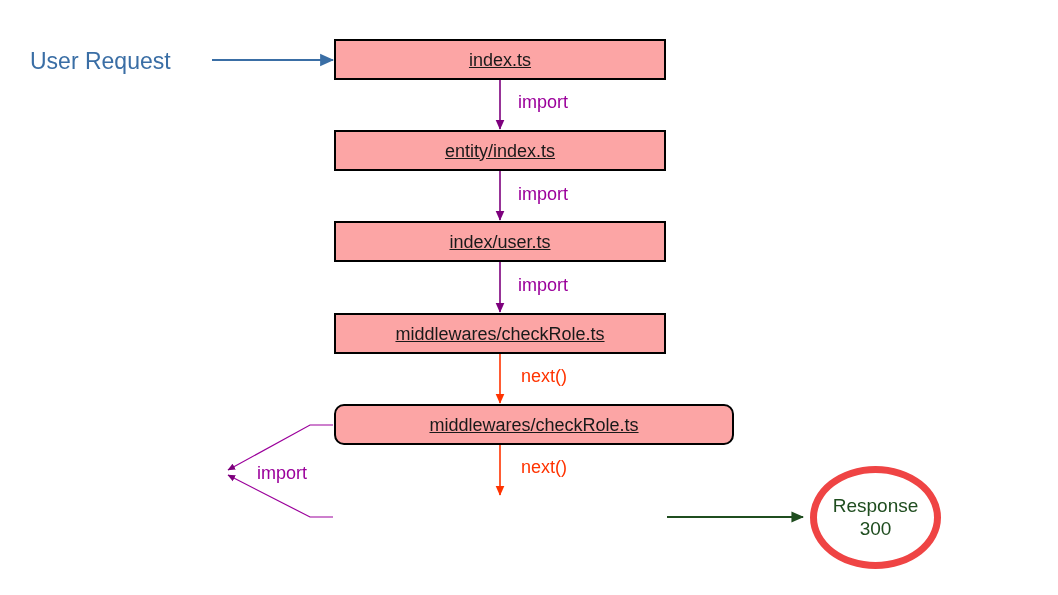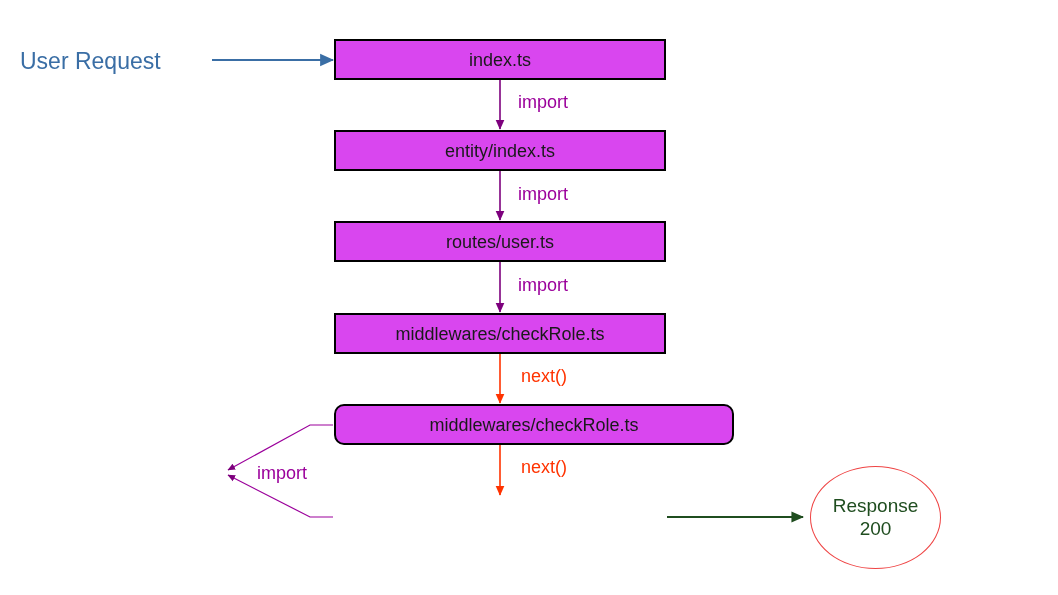--- a/index.html
+++ b/index.html
@@ -23,35 +23,36 @@
     position: absolute;
     left: 0;
     top: 0;
     width: 1058px;
     height: 595px;
     pointer-events: none;
   }
   .node-box {
     position: absolute;
     box-sizing: border-box;
-    background: #d946ef;
+    background: #fca5a5;
     border: 2px solid #000000;
     display: flex;
     align-items: center;
     justify-content: center;
     color: #1a1a1a;
     font-size: 18px;
     line-height: 1;
     white-space: nowrap;
+    text-decoration: underline;
   }
   .node-ellipse {
     position: absolute;
     box-sizing: border-box;
     background: #ffffff;
-    border: 1px solid #ef4444;
+    border: 7px solid #ef4444;
     border-radius: 50%;
     display: flex;
     flex-direction: column;
     align-items: center;
     justify-content: center;
     color: #1f4d1f;
     font-size: 19px;
     line-height: 1.2;
     white-space: nowrap;
   }
@@ -62,20 +63,21 @@
     white-space: nowrap;
   }
   .label-import { color: #9b009b; }
   .label-next   { color: #ff3300; }
   .source-label {
     position: absolute;
     font-size: 23px;
     line-height: 1;
     color: #3a6ea5;
     white-space: nowrap;
+    margin-left: 10px;
   }
 </style>
 </head>
 <body>
 
 <div id="canvas">
 
   <svg id="edges" viewBox="0 0 1058 595" width="1058" height="595" xmlns="http://www.w3.org/2000/svg">
     <defs>
       <marker id="arrow-blue" viewBox="0 0 10 10" refX="9.2" refY="5" markerWidth="7" markerHeight="7" orient="auto-start-reverse">
@@ -110,31 +112,31 @@
 
     <line x1="667" y1="517" x2="803" y2="517" stroke="#1f4d1f" stroke-width="1.8" marker-end="url(#arrow-green)"></line>
   </svg>
 
   <div class="source-label" style="left:20px; top:50px;">User Request</div>
 
   <div class="node-box" style="left:334px; top:39px; width:332px; height:41px;">index.ts</div>
 
   <div class="node-box" style="left:334px; top:130px; width:332px; height:41px;">entity/index.ts</div>
 
-  <div class="node-box" style="left:334px; top:221px; width:332px; height:41px;">routes/user.ts</div>
+  <div class="node-box" style="left:334px; top:221px; width:332px; height:41px;">index/user.ts</div>
 
   <div class="node-box" style="left:334px; top:313px; width:332px; height:41px;">middlewares/checkRole.ts</div>
 
   <div class="node-box" style="left:334px; top:404px; width:400px; height:41px;border-radius:10px;">middlewares/checkRole.ts</div>
 
 
 
   <div class="node-ellipse" style="left:810px; top:466px; width:131px; height:103px;">
     <span>Response</span>
-    <span>200</span>
+    <span>300</span>
   </div>
 
   <div class="edge-label label-import" style="left:518px; top:93px;">import</div>
 
   <div class="edge-label label-import" style="left:518px; top:185px;">import</div>
 
   <div class="edge-label label-import" style="left:518px; top:276px;">import</div>
 
   <div class="edge-label label-next" style="left:521px; top:367px;">next()</div>
 

